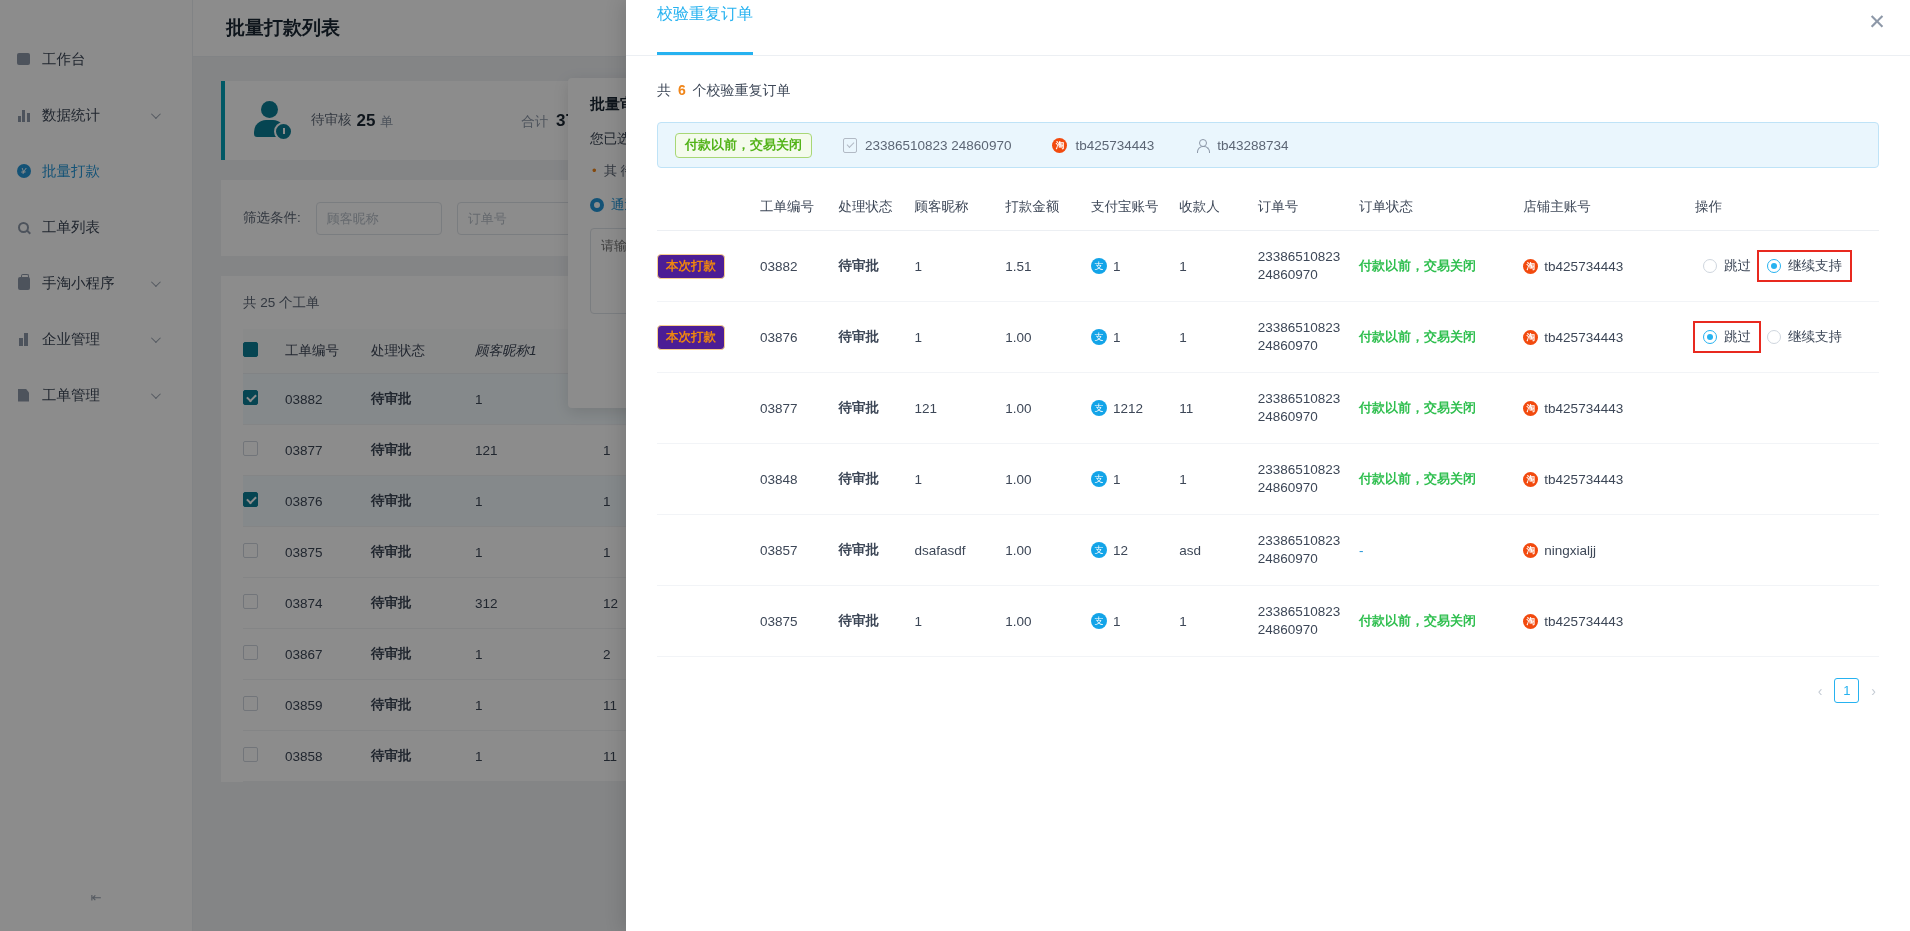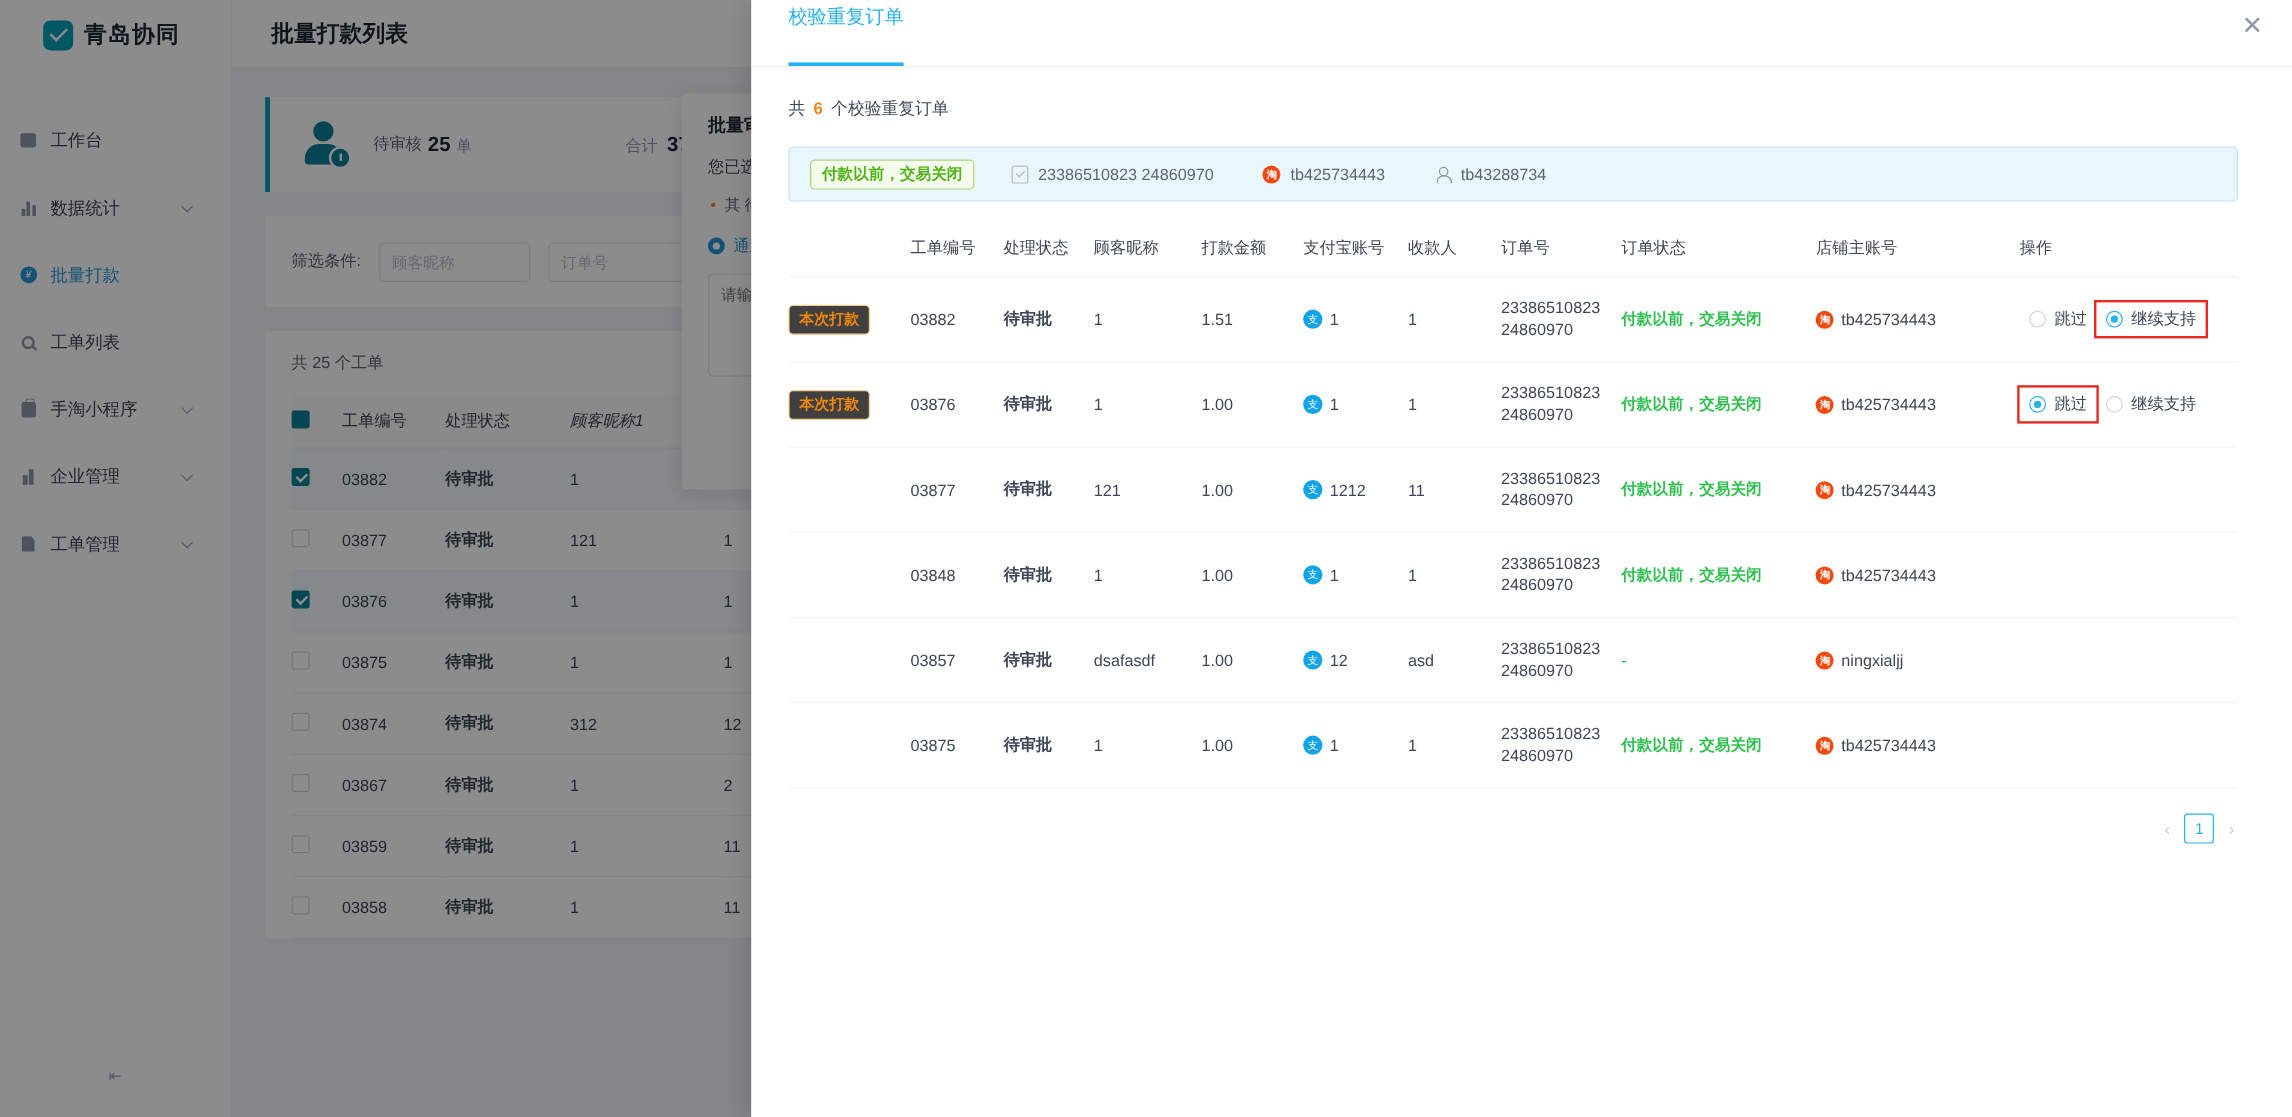--- a/index.html
+++ b/index.html
@@ -216,21 +216,21 @@
   }
   .drawer-tab {
     font-size: 16px; color: #26b2f0; padding-bottom: 27px;
     border-bottom: 3px solid #26b2f0; cursor: pointer;
   }
   .drawer-close {
     position: absolute; right: 22px; top: 12px;
     width: 22px; height: 22px; color: #8d98a8; font-size: 21px;
     line-height: 20px; text-align: center; cursor: pointer;
   }
-  .drawer-body { flex: 1; padding: 26px 45px 0 31px; overflow: hidden; }
+  .drawer-body { flex: 1; padding: 26px 31px 0 31px; overflow: hidden; }
 
   .total-line { font-size: 14px; color: #3d4757; margin-bottom: 22px; }
   .total-line b { color: #f08519; margin: 0 3px; }
 
   .info-banner {
     height: 46px; background: #eaf6fd; border: 1px solid #bfe3f7;
     border-radius: 4px; display: flex; align-items: center;
     padding: 0 17px; gap: 0;
   }
   .tag-green {
@@ -295,21 +295,21 @@
   .w-amt  { width: 70px; }
   .w-ali  { width: 72px; }
   .w-pay  { width: 64px; }
   .w-ord  { width: 73px; }
   .w-ost  { width: 134px; }
   .w-shop { width: 140px; margin-left: 28px; }
   .w-act  { width: 150px; }
 
   .tag-orange {
     display: inline-flex; align-items: center; height: 25px;
-    border: 1px solid #f8cf8f; border-radius: 4px; background: #404040;
+    border: 1px solid #f8cf8f; border-radius: 4px; background: #4c1d95;
     color: #f0870d; font-size: 12.5px; font-weight: bold; padding: 0 8px;
   }
   .ordno { line-height: 18px; color: #3d4757; }
   .ostat-green { color: #2fbf4f; font-weight: bold; font-size: 13px; }
   .ostat-dash { color: #2496d8; }
   .cell-ico { display: flex; align-items: center; gap: 6px; }
 
   .actions { display: flex; align-items: center; gap: 0; position: relative; }
   .radio-opt {
     display: flex; align-items: center; gap: 7px;
@@ -340,24 +340,20 @@
   }
 </style>
 </head>
 <body>
 
 <div id="root">
 
   <div class="bg-app">
 
     <div class="sidebar">
-      <div class="logo-row">
-        <div class="logo-mark"></div>
-        <div class="logo-text">青岛协同</div>
-      </div>
       <div class="nav">
 
         <div class="nav-item">
           <span class="nav-ico">
               <i class="sq"></i>
             </span>
           <span>工作台</span>
         </div>
 
         <div class="nav-item">

